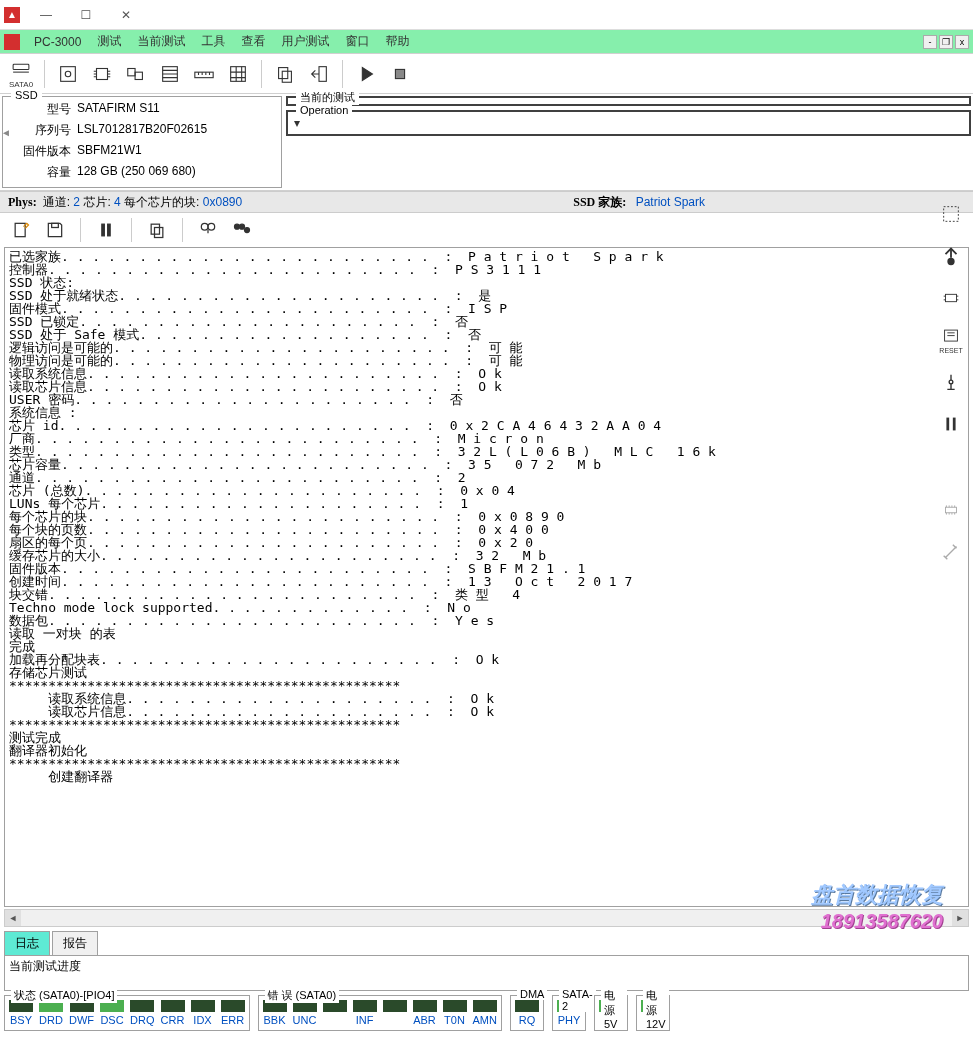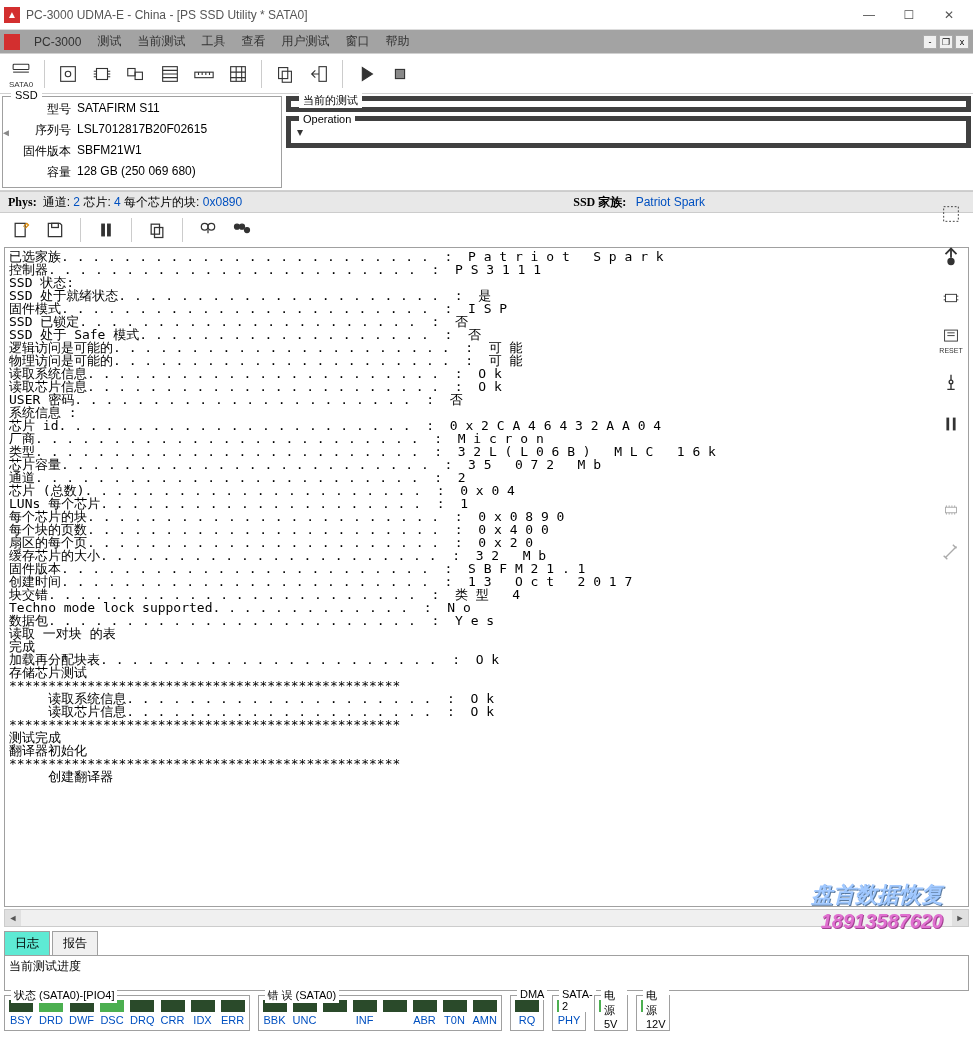--- a/index.html
+++ b/index.html
@@ -4,42 +4,42 @@
 <style>
 * { margin: 0; padding: 0; box-sizing: border-box; }
 body { font-family: "Microsoft YaHei", "SimSun", sans-serif; font-size: 12px; background: #fff; color: #000; width: 973px; height: 1040px; overflow: hidden; }
 
 .titlebar { height: 30px; background: #fff; border-bottom: 1px solid #ddd; display: flex; align-items: center; padding: 0 4px; }
 .titlebar .app-icon { width: 16px; height: 16px; background: #d32f2f; margin-right: 6px; display: flex; align-items: center; justify-content: center; color: #fff; font-size: 10px; font-weight: bold; }
 .titlebar .title { flex: 1; color: #555; font-size: 12px; }
 .titlebar .wincontrols { display: flex; }
 .titlebar .wincontrols div { width: 40px; height: 28px; display: flex; align-items: center; justify-content: center; color: #555; cursor: pointer; }
 
-.menubar { height: 24px; background: #a3a3a3; border-bottom: 1px solid #d0d0d0; display: flex; align-items: center; padding: 0 4px; position: relative; }
+.menubar { height: 24px; background: #86efac; border-bottom: 1px solid #d0d0d0; display: flex; align-items: center; padding: 0 4px; position: relative; }
 .menubar .app-icon2 { width: 16px; height: 16px; background: #d32f2f; margin-right: 6px; }
 .menubar .menuitem { padding: 0 8px; color: #333; cursor: pointer; }
 .menubar .childctrls { position: absolute; right: 4px; display: flex; gap: 2px; }
 .menubar .childctrls div { width: 14px; height: 14px; border: 1px solid #aaa; background: #f0f0f0; font-size: 9px; display: flex; align-items: center; justify-content: center; cursor: pointer; }
 
 .toolbar { height: 40px; background: #fff; border-bottom: 1px solid #d0d0d0; display: flex; align-items: center; padding: 4px 6px; gap: 4px; }
 .toolbar .tbtn { width: 30px; height: 30px; display: flex; align-items: center; justify-content: center; color: #333; cursor: pointer; }
 .toolbar .tsep { width: 1px; height: 28px; background: #ccc; margin: 0 4px; }
 .toolbar .sata-icon { display: flex; flex-direction: column; align-items: center; font-size: 8px; }
 .toolbar svg { width: 22px; height: 22px; stroke: #333; fill: none; stroke-width: 1.2; }
 
 .info-row { display: flex; border-bottom: 1px solid #d0d0d0; }
 .ssd-panel { width: 280px; border: 1px solid #a0a0a0; margin: 2px; padding: 0 8px 6px 8px; position: relative; }
 .ssd-panel .legend { position: absolute; top: -8px; left: 8px; background: #fff; padding: 0 4px; font-size: 11px; }
 .ssd-panel .collapse { position: absolute; left: -2px; top: 30px; color: #888; font-size: 10px; cursor: pointer; }
 .ssd-panel .row { display: flex; margin-top: 4px; }
 .ssd-panel .label { width: 60px; text-align: right; margin-right: 6px; color: #000; }
 .ssd-panel .value { flex: 1; }
 
 .right-info { flex: 1; margin: 2px; display: flex; flex-direction: column; }
-.fieldset { border: 5px solid #404040; padding: 2px 6px 4px 6px; position: relative; margin-bottom: 4px; }
+.fieldset { border: 2px solid #404040; padding: 2px 6px 4px 6px; position: relative; margin-bottom: 4px; }
 .fieldset .legend { position: absolute; top: -8px; left: 8px; background: #fff; padding: 0 4px; font-size: 11px; }
 .fieldset .content { margin-top: 2px; }
 .op-arrow { color: #333; }
 
 .phys-bar { height: 22px; background: #e8e8e8; display: flex; align-items: center; padding: 0 8px; font-size: 12px; border-top: 1px solid #ccc; border-bottom: 1px solid #ccc; }
 .phys-bar b { font-weight: bold; margin-right: 6px; font-family: Liberation Serif, serif; }
 .phys-bar .blue { color: #0050c0; }
 .phys-bar .spacer { flex: 1; }
 
 .mid-toolbar { height: 34px; display: flex; align-items: center; padding: 4px 8px; gap: 8px; }
@@ -83,21 +83,20 @@
 .scroll-h .arrow.left { left: 0; }
 .scroll-h .arrow.right { right: 0; }
 
 .reset-label { font-size: 7px; text-align: center; }
 </style>
 </head>
 <body>
 
 <div class="titlebar">
   <div class="app-icon">▲</div>
-  <div class="title">PC-3000 UDMA-E - China - [PS SSD Utility * SATA0]</div>
   <div class="wincontrols">
     <div>—</div>
     <div>☐</div>
     <div>✕</div>
   </div>
 </div>
 
 <div class="menubar">
   <div class="app-icon2"></div>
   <div class="menuitem">PC-3000</div>

